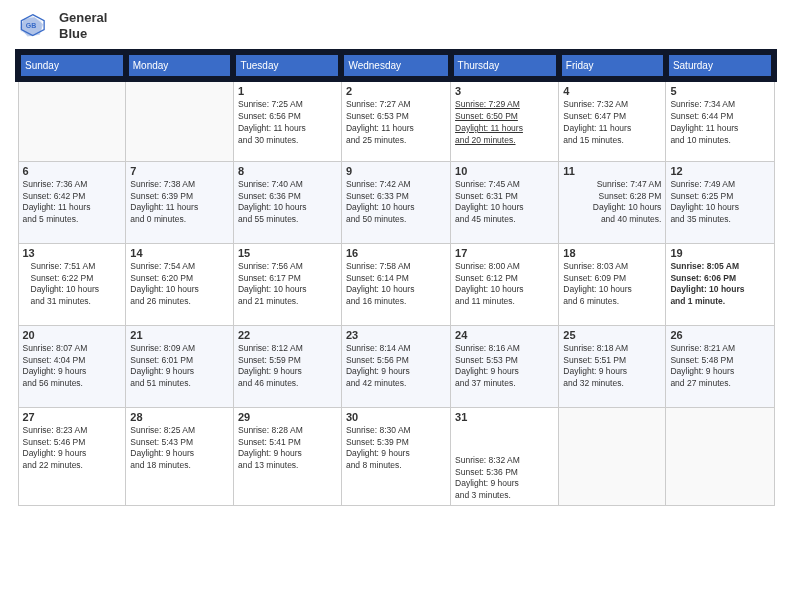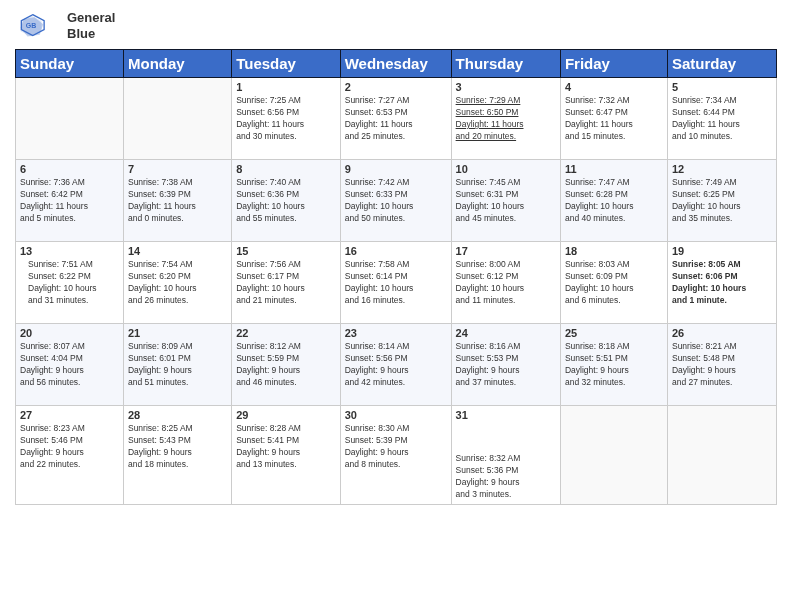--- a/index.html
+++ b/index.html
@@ -18,21 +18,21 @@
     }
     .header {
       display: flex;
       justify-content: space-between;
       align-items: flex-start;
       margin-bottom: 8px;
     }
     .logo {
       display: flex;
       align-items: center;
-      gap: 20px;
+      gap: 12px;
     }
     .logo-text {
       font-size: 13px;
       font-weight: bold;
       color: #333;
       line-height: 1.2;
     }
     .logo-icon {
       width: 32px;
       height: 28px;
@@ -50,25 +50,25 @@
       font-size: 14px;
       color: #555;
     }
     .calendar {
       width: 100%;
       border-collapse: collapse;
     }
     .calendar thead tr th {
       background: #3a6cc8;
       color: #fff;
-      font-size: 15px;
-      font-weight: bold;
+      font-size: 10px;
+      font-weight: normal;
       padding: 5px 4px;
       text-align: left;
-      border: 1px solid #0f172a;
+      border: 6px solid #0f172a;
     }
     .calendar tbody tr td {
       border: 1px solid #ccc;
       vertical-align: top;
       padding: 3px 4px;
       font-size: 9px;
       color: #333;
       width: 113px;
       height: 82px;
       background: #fff;
@@ -195,21 +195,21 @@
           </td>
           <td>
             <span class="day-number">10</span>
             <div class="day-info" style="white-space: pre-line;">Sunrise: 7:45 AM
 Sunset: 6:31 PM
 Daylight: 10 hours
 and 45 minutes.</div>
           </td>
           <td>
             <span class="day-number">11</span>
-            <div class="day-info" style="white-space: pre-line;">Sunrise: 7:47 AM
+            <div class="day-info" style="white-space: pre-line; text-align: right;">Sunrise: 7:47 AM
 Sunset: 6:28 PM
 Daylight: 10 hours
 and 40 minutes.</div>
           </td>
           <td>
             <span class="day-number">12</span>
             <div class="day-info" style="white-space: pre-line;">Sunrise: 7:49 AM
 Sunset: 6:25 PM
 Daylight: 10 hours
 and 35 minutes.</div>

